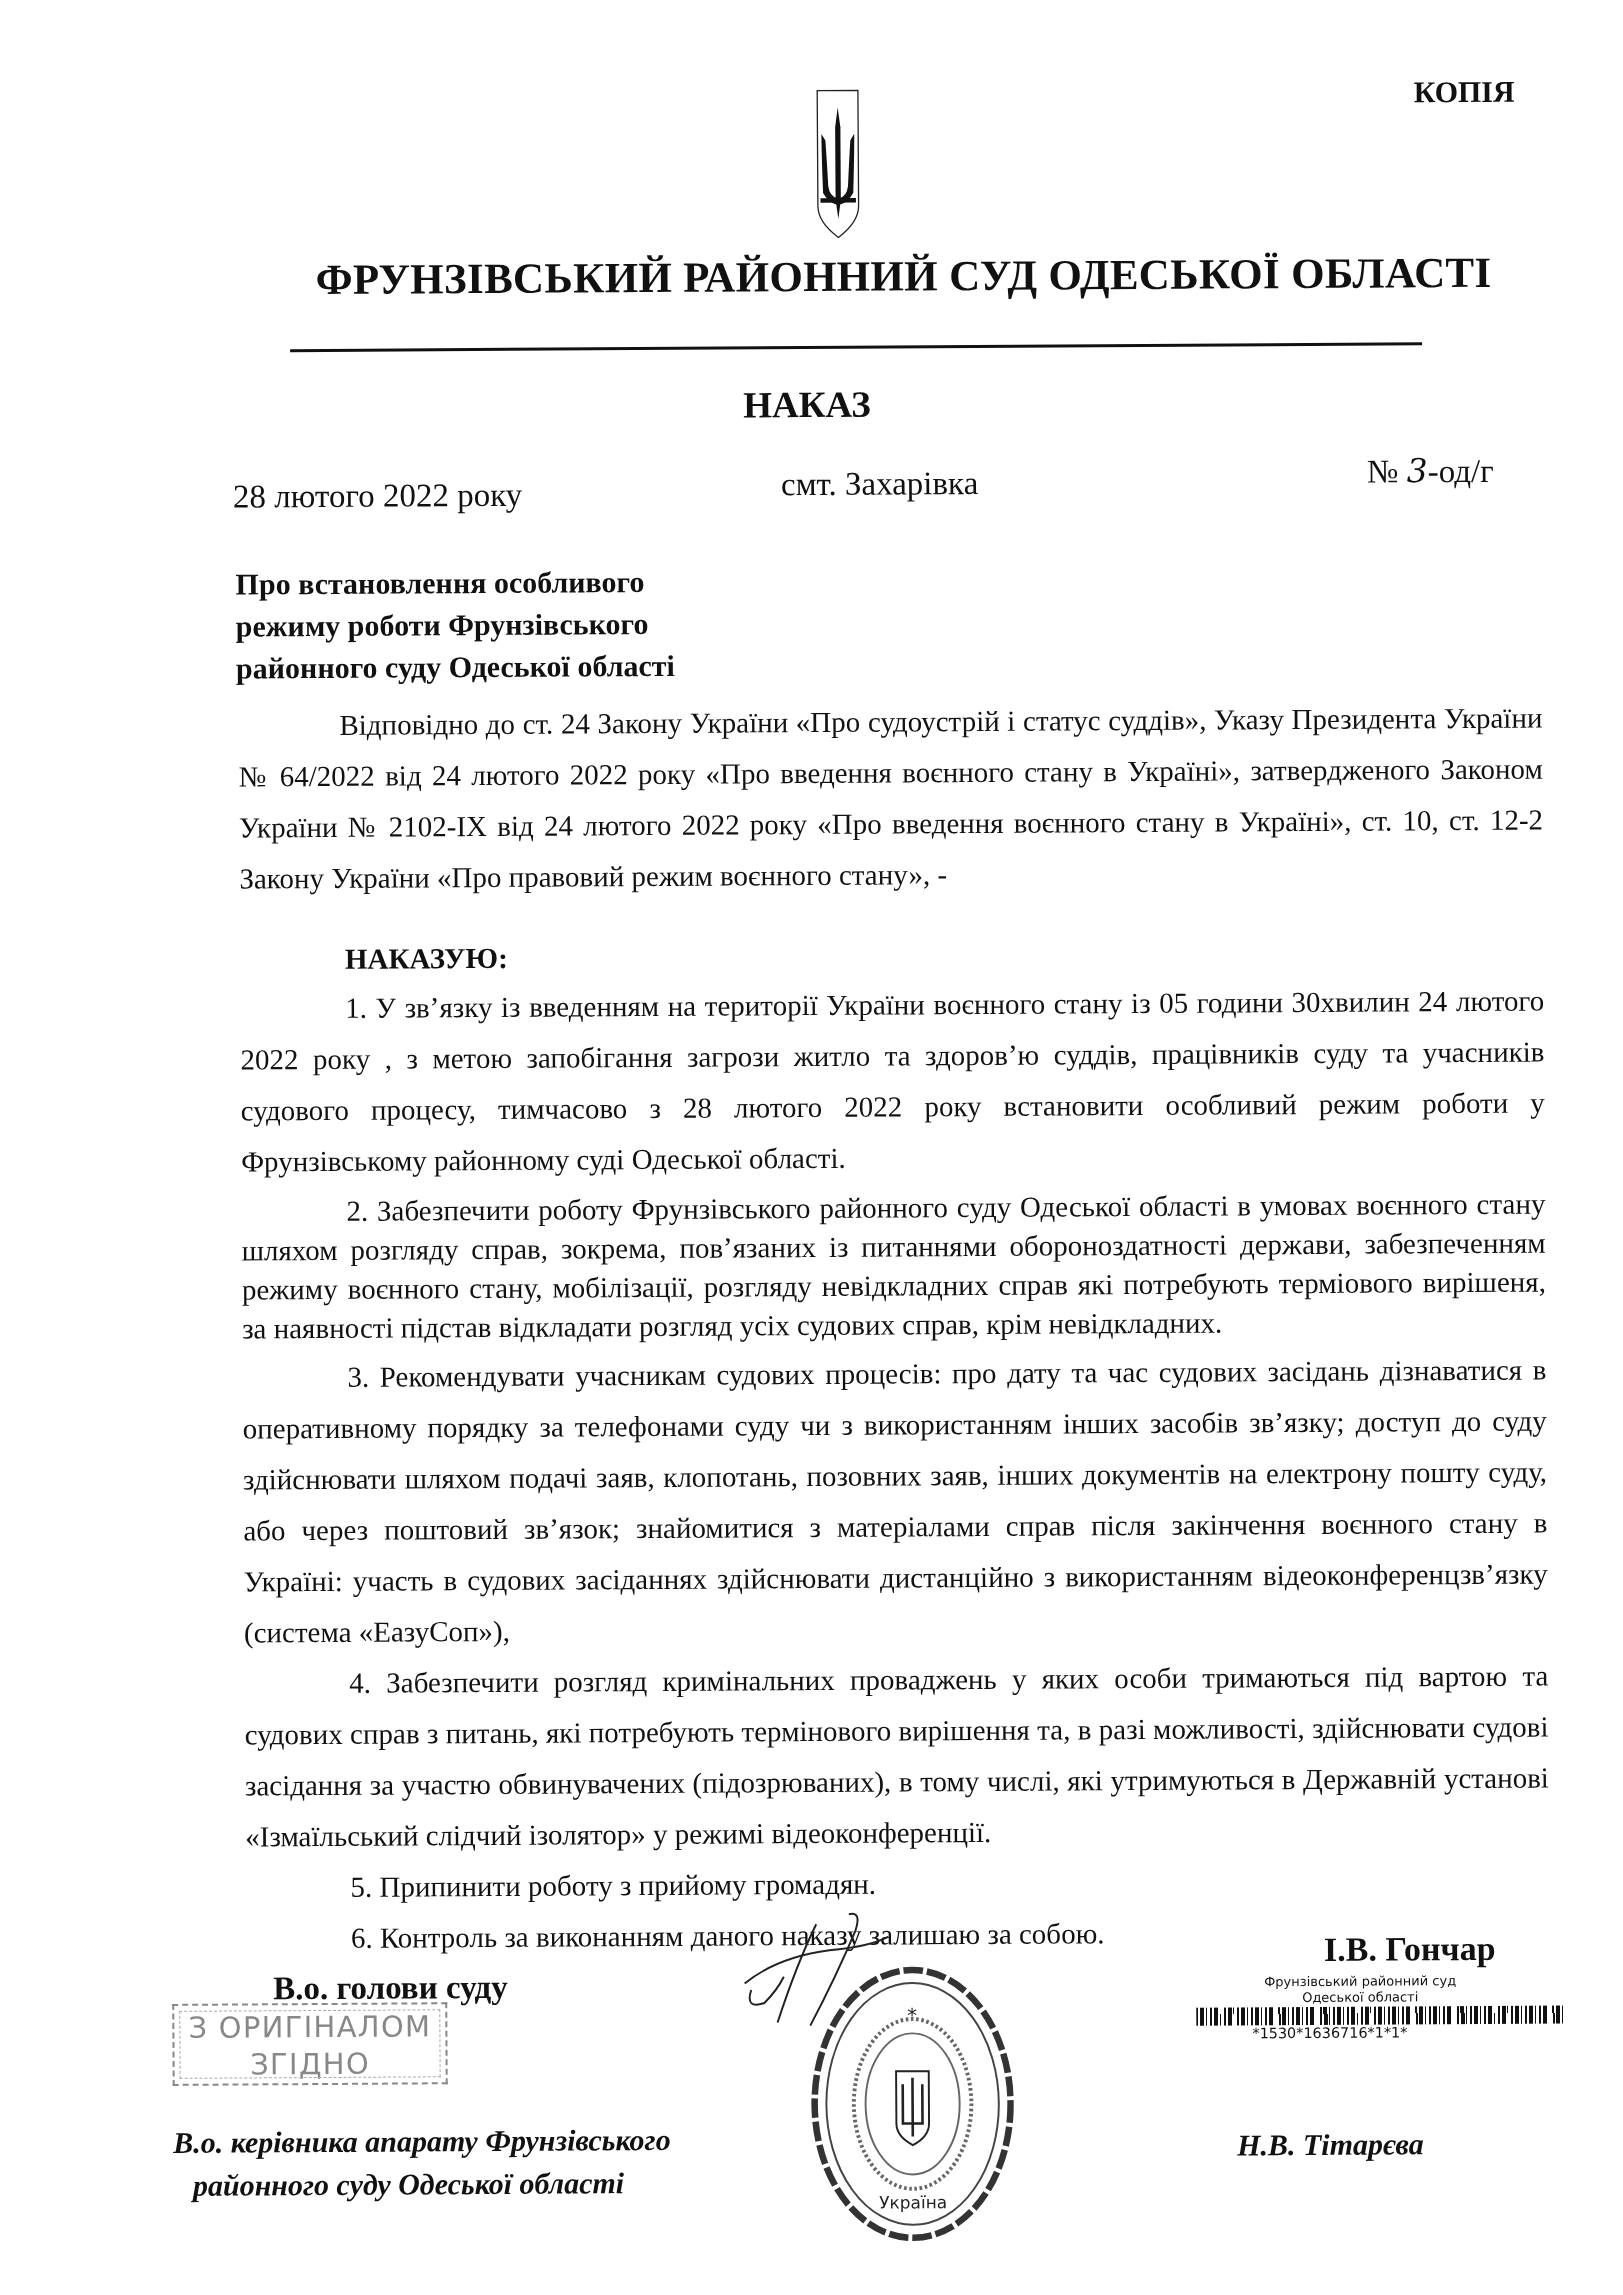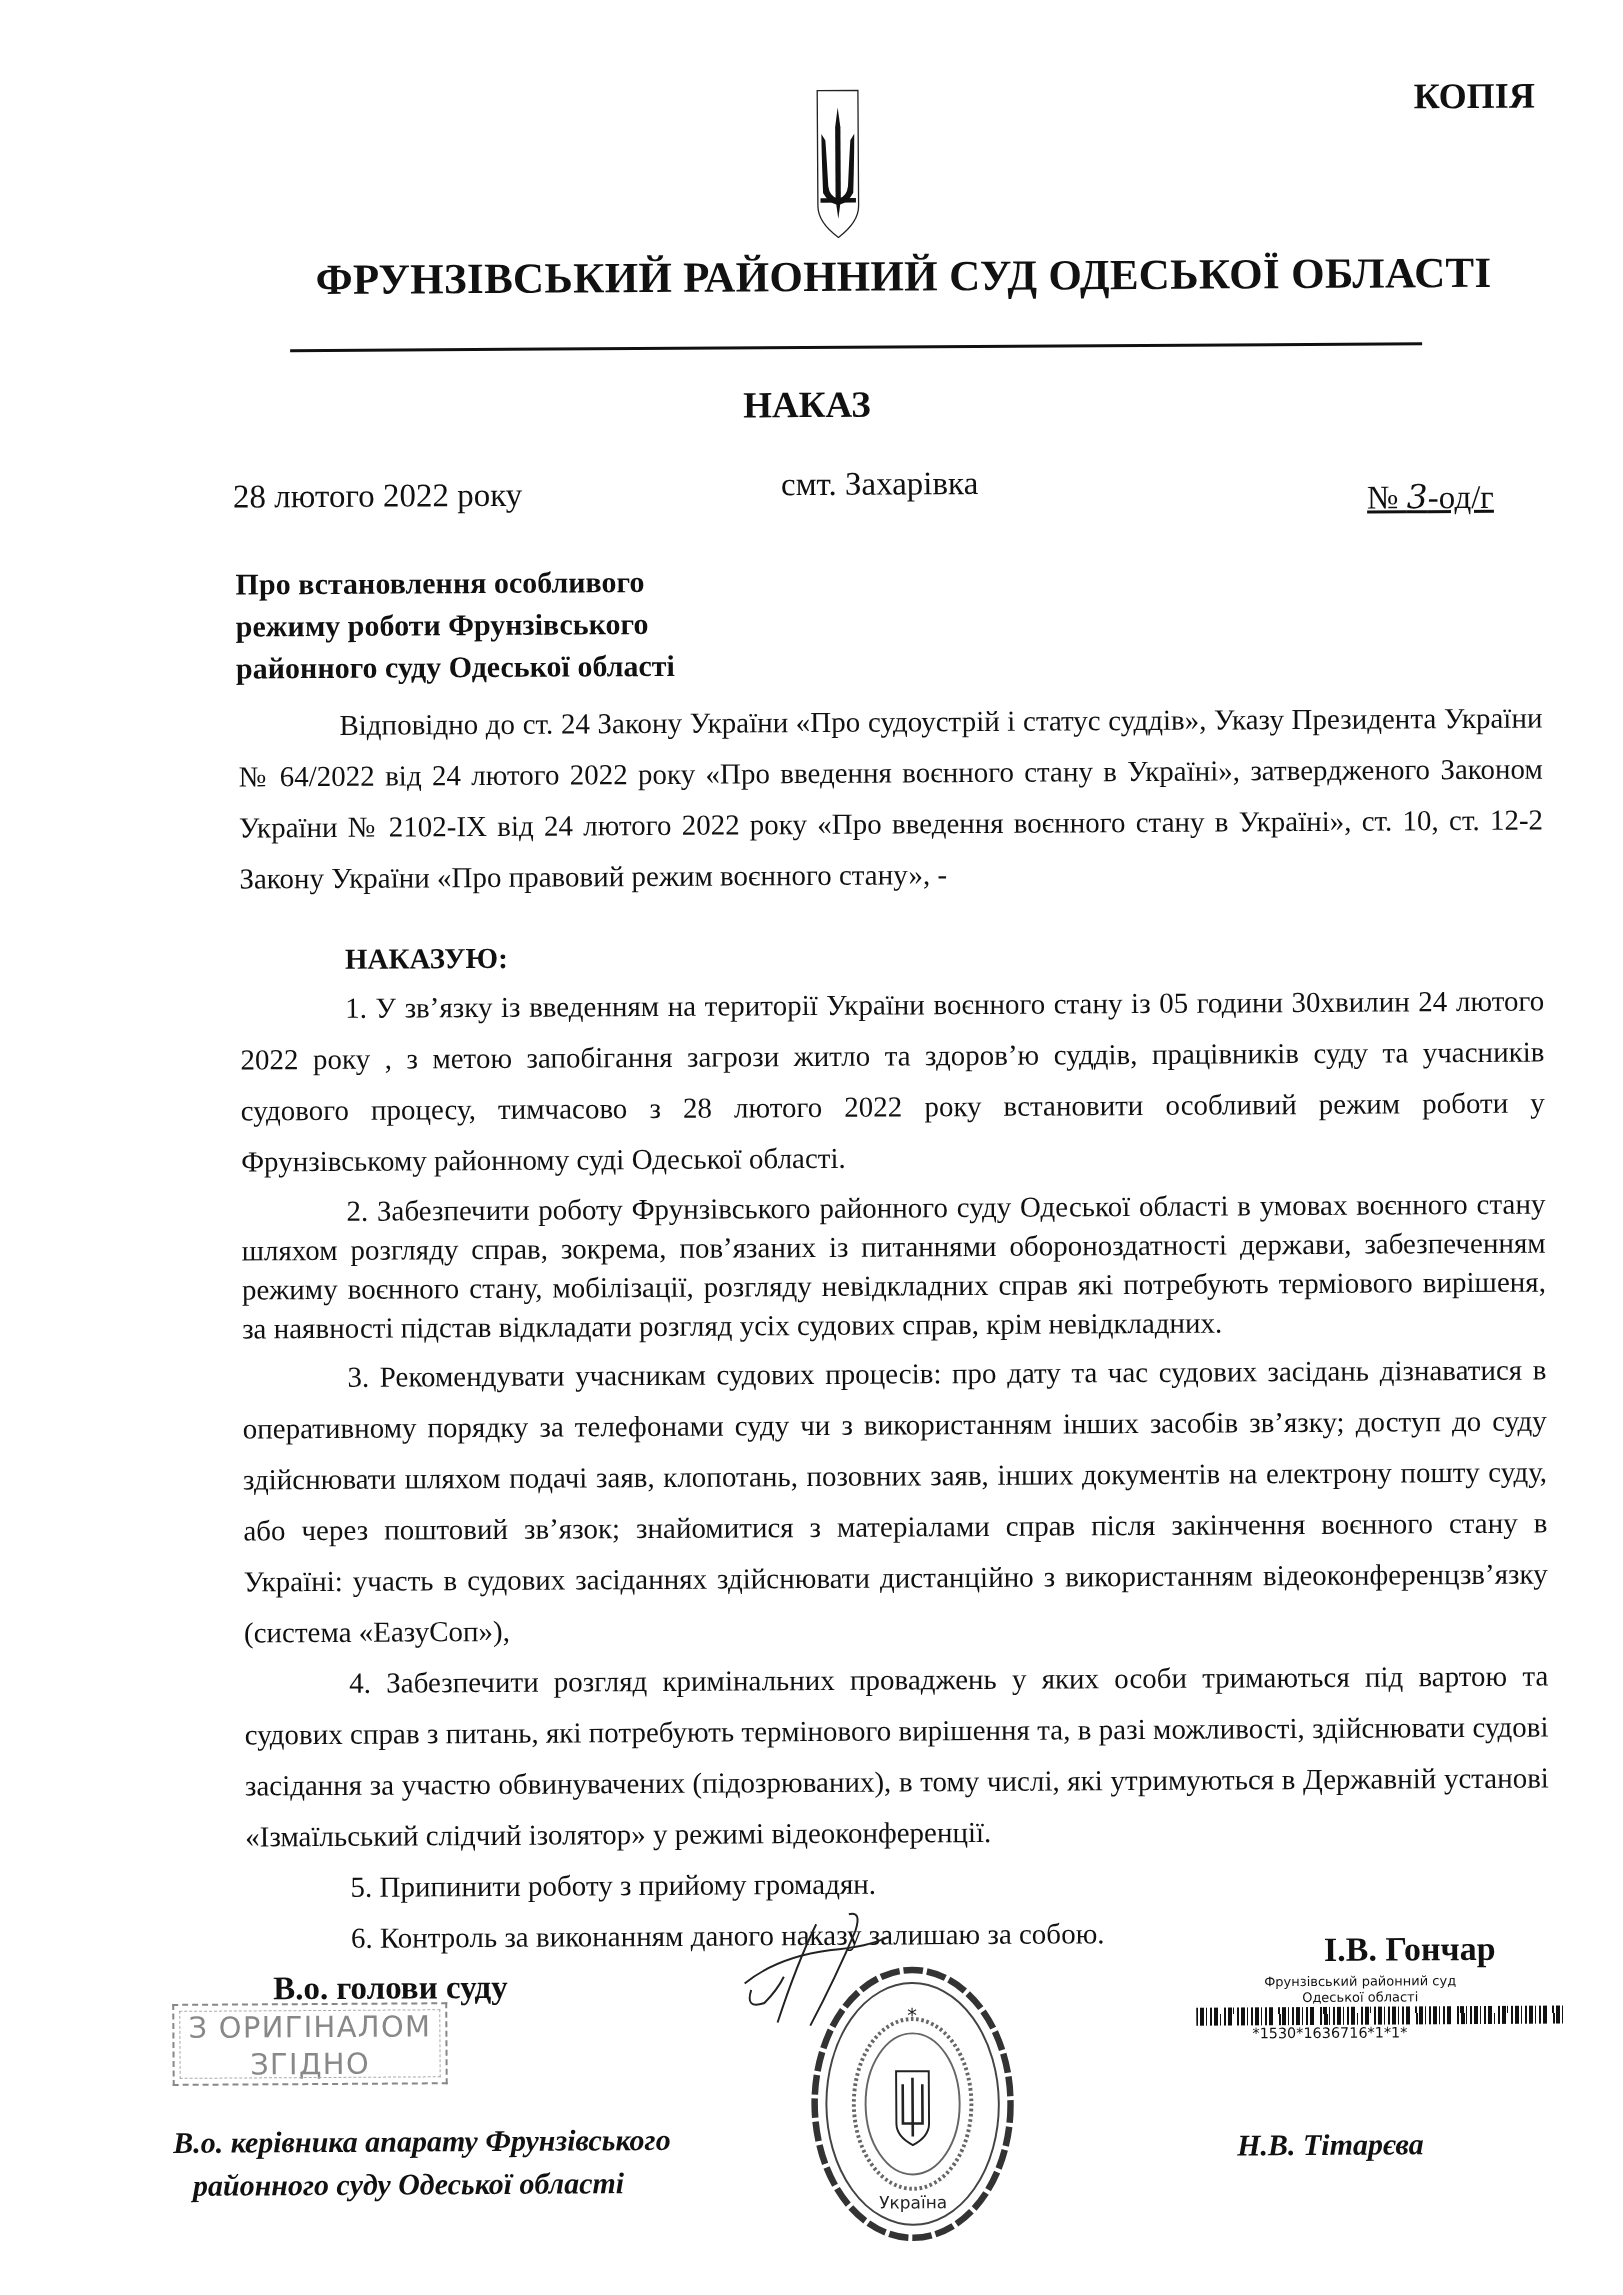--- a/index.html
+++ b/index.html
@@ -1,29 +1,29 @@
 <!DOCTYPE html>
 <html style="font-size:10.5px"><head>
 <meta charset="utf-8">
 <style>
   html, body { margin: 0; padding: 0; background: #ffffff; }
   body { width: 1623px; height: 2295px; position: relative; overflow: hidden;
          font-family: "Liberation Serif", "DejaVu Serif", serif; color: #111; }
   .page { position: absolute; inset: 0; transform: rotate(-0.35deg); transform-origin: 50% 50%; }
   .abs { position: absolute; }
-  .kopiya { left: 1420px; top: 79px; font-size: 36px; font-weight: bold; }
+  .kopiya { left: 1420px; top: 79px; font-size: 30px; font-weight: bold; }
   .emblem { left: 821px; top: 88px; width: 46px; height: 151px; }
   .court-title { left: 321px; top: 252px; width: 1113px; font-size: 43px; font-weight: bold;
                  letter-spacing: 0.3px; white-space: nowrap; }
   .rule { left: 295px; top: 346px; width: 1132px; height: 3.3px; background: #111; }
   .order-title { left: 0; width: 1623px; text-align: center; top: 383px; font-size: 37px; font-weight: bold; }
   .meta-row { top: 475px; font-size: 33px; }
   .meta-date { left: 237px; }
   .meta-place { left: 785px; top: 466px; }
-  .meta-num { left: 1371px; top: 481px; text-decoration: underline; }
+  .meta-num { left: 1371px; top: 455px; }
   .subject { left: 239px; top: 560px; font-size: 30px; font-weight: bold; line-height: 42px; }
   .body { left: 241px; top: 697px; width: 1304px; font-size: 29px; line-height: 51px; text-align: justify; }
   .body p { margin: 0; text-indent: 101px; }
   .body .heading { font-weight: bold; text-indent: 105px; margin-top: 31px; line-height: 48px; }
   .body .item { text-indent: 105px; }
   .body .item.tight { line-height: 39px; margin-top: 5.2px; margin-bottom: 3.9px; }
   .body .short { text-align: left; }
   .sign-left { left: 268px; top: 1967px; font-size: 33px; font-weight: bold; }
   .sign-right { left: 1319px; top: 1934px; font-size: 34px; font-weight: bold; }
   .stamp-copy { left: 167px; top: 2000px; width: 275px; height: 82px; border: 2px dashed #888;

